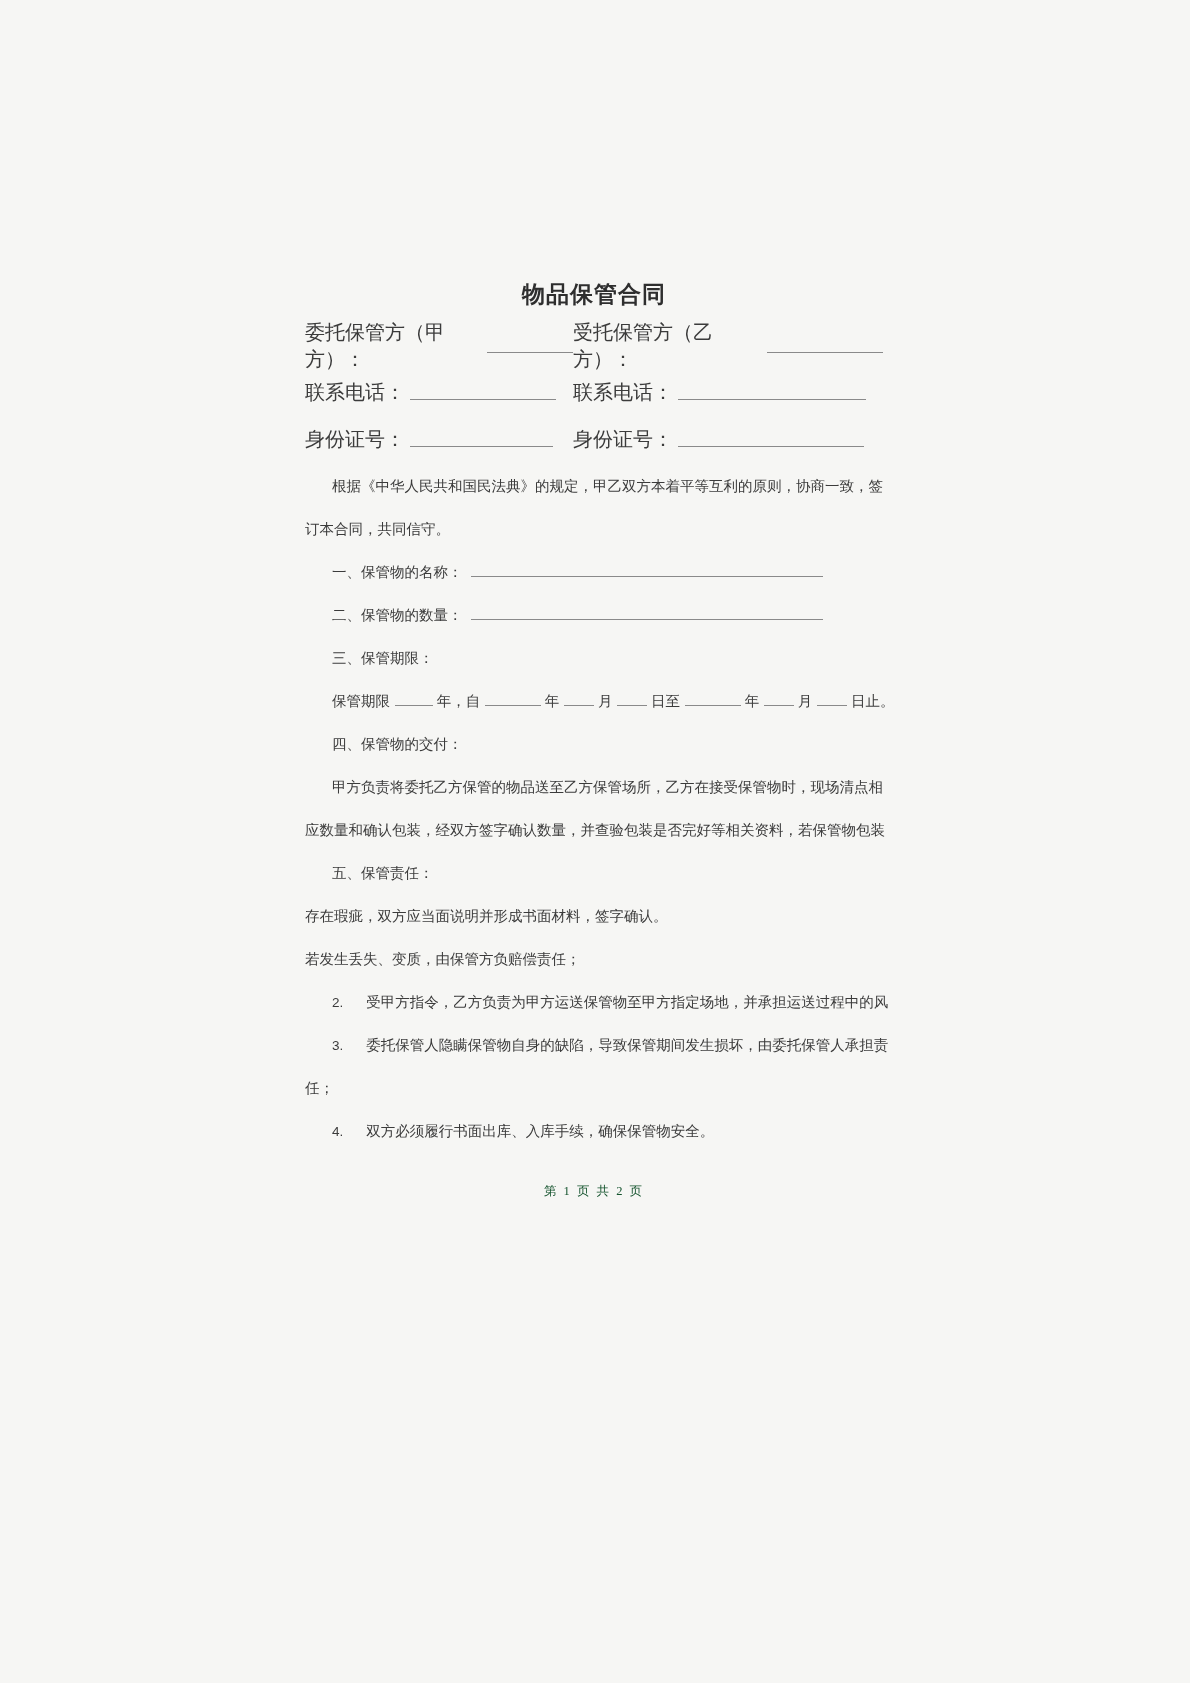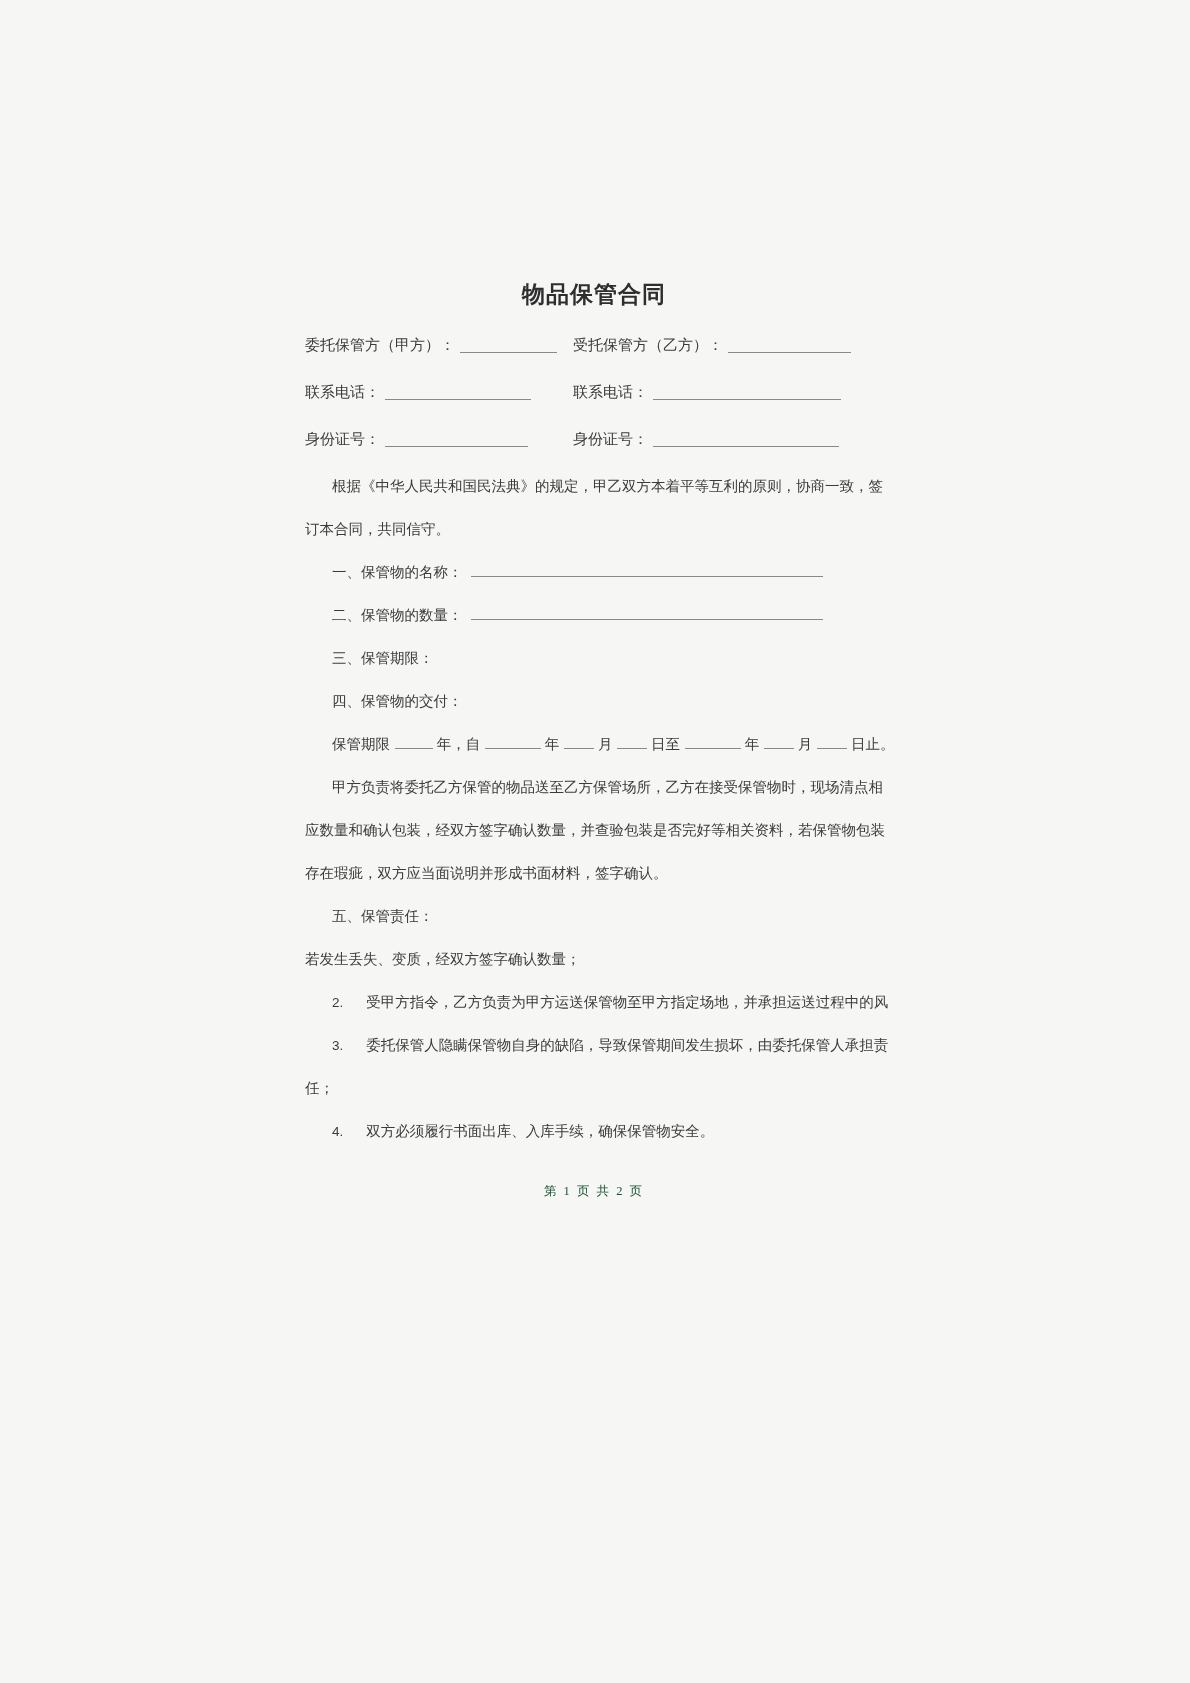--- a/index.html
+++ b/index.html
@@ -35,21 +35,21 @@
     text-align: center;
     color: #2e2e2e;
   }
   .party-rows {
     margin-top: 12px;
   }
   .party-row {
     display: flex;
     align-items: center;
     height: 47px;
-    font-size: 15px;
+    font-size: 20px;
   }
   .party-cell-left {
     width: 268px;
     flex: none;
     display: flex;
     align-items: center;
   }
   .party-cell-right {
     flex: 1;
     display: flex;
@@ -140,39 +140,39 @@
         <span class="blank" style="width:352px"></span>
       </div>
 
       <div class="doc-line indent">
         <span>二、保管物的数量：</span>
         <span class="blank" style="width:352px"></span>
       </div>
 
       <div class="doc-line indent">三、保管期限：</div>
 
-      <div class="doc-line indent">四、保管物的交付：</div>
-
       <div class="doc-line indent">
         <span>保管期限</span><span class="blank" style="width:38px"></span>
         <span>年，自</span><span class="blank" style="width:56px"></span>
         <span>年</span><span class="blank" style="width:30px"></span>
         <span>月</span><span class="blank" style="width:30px"></span>
         <span>日至</span><span class="blank" style="width:56px"></span>
         <span>年</span><span class="blank" style="width:30px"></span>
         <span>月</span><span class="blank" style="width:30px"></span>
         <span>日止。</span>
       </div>
+
+      <div class="doc-line indent">四、保管物的交付：</div>
       <div class="doc-line indent">甲方负责将委托乙方保管的物品送至乙方保管场所，乙方在接受保管物时，现场清点相</div>
       <div class="doc-line">应数量和确认包装，经双方签字确认数量，并查验包装是否完好等相关资料，若保管物包装</div>
+      <div class="doc-line indent">五、保管责任：</div>
+
       <div class="doc-line">存在瑕疵，双方应当面说明并形成书面材料，签字确认。</div>
 
-      <div class="doc-line indent">五、保管责任：</div>
-
-      <div class="doc-line">若发生丢失、变质，经双方签字确认数量；</div>
+      <div class="doc-line">若发生丢失、变质，由保管方负赔偿责任；</div>
 
       <div class="doc-line indent">
         <span class="num">2.</span><span>受甲方指令，乙方负责为甲方运送保管物至甲方指定场地，并承担运送过程中的风</span>
       </div>
 
       <div class="doc-line indent">
         <span class="num">3.</span><span>委托保管人隐瞒保管物自身的缺陷，导致保管期间发生损坏，由委托保管人承担责</span>
       </div>
       <div class="doc-line">任；</div>
 

